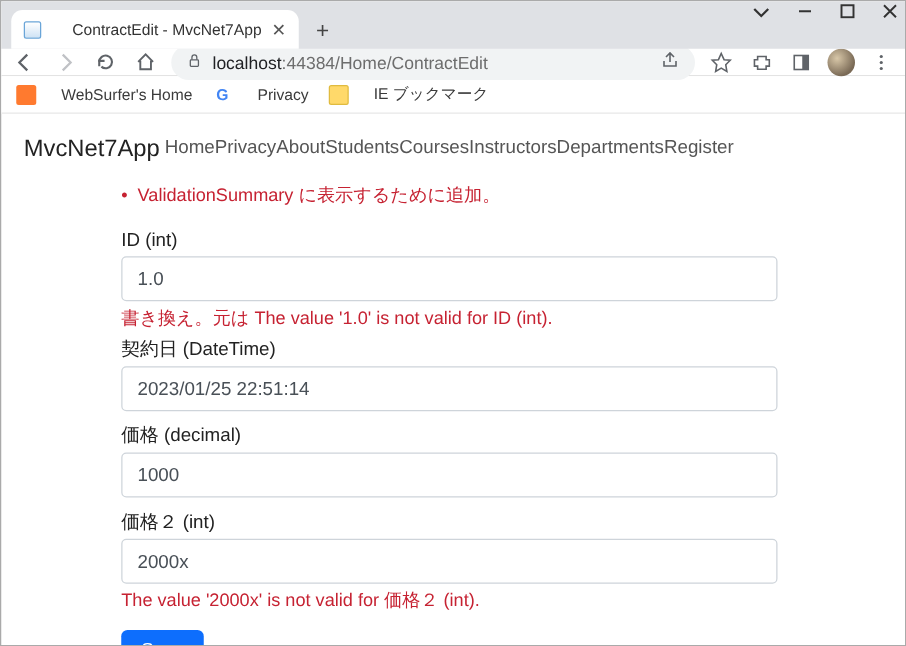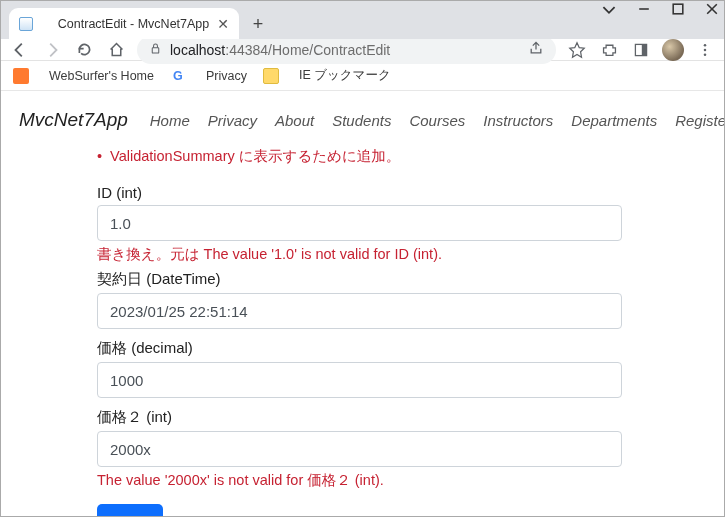--- a/index.html
+++ b/index.html
@@ -97,24 +97,23 @@
   .bm { display:flex; align-items:center; gap:20px; }
   .bm .ico { width:16px; height:16px; display:flex; align-items:center; justify-content:center; }
   .ico.orange { background:#ff7a2f; border-radius:2px; }
   .ico.flag { position:relative; }
   .ico.folder { background:#ffd96a; border-radius:2px; border:1px solid #e0bb3f; }
   .content {
     padding: 12px 18px 0 18px;
     color: #212529;
   }
   .navbar {
-    display:flex; align-items:center; gap:18px;
+    display:flex; align-items:flex-start; 
     font-size: 15px;
     padding: 6px 0 10px 0;
-    font-style: italic;
   }
   .brand { font-size: 19px; color:#222; margin-right: 4px; }
   .navlink { color:#555; }
   .form-wrap { margin-left: 78px; margin-top: 6px; max-width: 525px; }
   .vsummary { color:#c62232; font-size:14.5px; margin-bottom:18px; }
   .vsummary .bullet { margin-right:8px; }
   .lbl { font-size:15px; color:#222; margin-bottom:4px; }
   .inp {
     width:100%;
     border:1px solid #ced4da;

